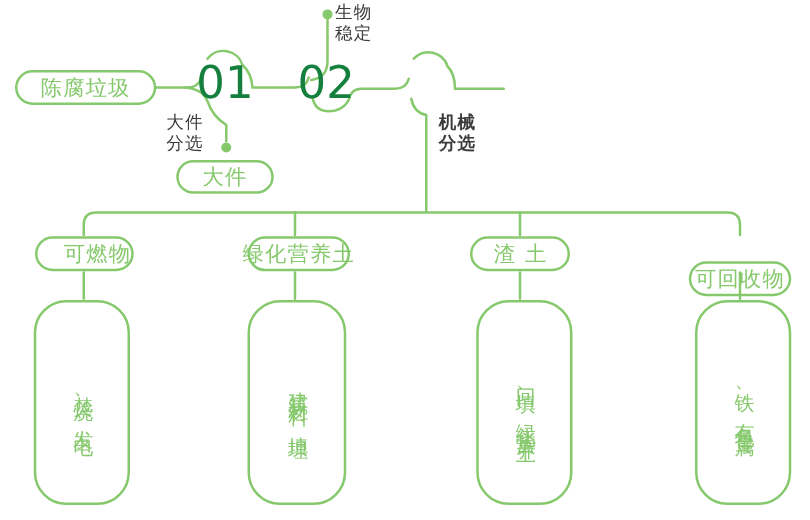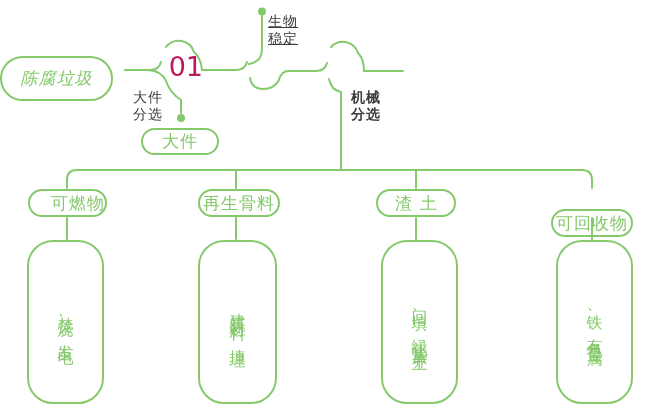--- a/index.html
+++ b/index.html
@@ -9,22 +9,22 @@
   }
   .lines{position:absolute;left:0;top:0;}
   .pill{
     position:absolute;box-sizing:border-box;
     border:2px solid #86C96D;border-radius:999px;
     display:flex;align-items:center;justify-content:center;
     color:#86C96D;font-size:17px;letter-spacing:1px;white-space:nowrap;
   }
   .pill.wide{letter-spacing:8px;text-indent:8px;align-items:flex-end;}
   .num{
-    position:absolute;color:#be185d;font-size:27px;line-height:27px;
-    width:46px;text-align:right;font-family:"DejaVu Sans","Liberation Sans",sans-serif;
+    position:absolute;color:#15803d;font-size:36px;line-height:27px;
+    width:46px;text-align:center;font-family:"DejaVu Sans","Liberation Sans",sans-serif;
   }
   .slabel{
     position:absolute;color:#3b3b3b;font-size:14px;line-height:17px;
     white-space:pre-line;letter-spacing:1px;
   }
   .rbox{
     position:absolute;box-sizing:border-box;
     border:2px solid #86C96D;border-radius:26px;
     display:flex;align-items:center;justify-content:center;
   }
@@ -61,42 +61,43 @@
 
       <path d="M67,218 V239"></path>
       <path d="M236,218 V239"></path>
       <path d="M416,218 V239"></path>
       <path d="M592,218 V239"></path>
     </g>
     <circle cx="262" cy="11.5" r="4" fill="#86C96D"></circle>
     <circle cx="181" cy="118" r="4" fill="#86C96D"></circle>
   </svg>
 
-  <div class="pill" style="left:0;top:56px;width:113px;height:45px;font-style:italic;">
+  <div class="pill" style="left:12px;top:56px;width:113px;height:28px;">
     <span>陈腐垃圾</span>
   </div>
 
   <div class="num" style="left:157px;top:53px;">01</div>
+  <div class="num" style="left:238px;top:53px;">02</div>
 
   <div class="slabel" style="left:133px;top:89px;">大件
 分选</div>
-  <div class="slabel" style="left:268px;top:13px;text-decoration:underline;">生物
+  <div class="slabel" style="left:268px;top:1px;">生物
 稳定</div>
   <div class="slabel" style="left:351px;top:89px;font-weight:bold;">机械
 分选</div>
 
   <div class="pill" style="left:141px;top:128px;width:78px;height:27px;">
     <span>大件</span>
   </div>
 
   <div class="pill" style="left:28px;top:189px;width:79px;height:28px;justify-content:flex-end;">
     <span>可燃物</span>
   </div>
   <div class="pill" style="left:198px;top:189px;width:82px;height:28px;">
-    <span>再生骨料</span>
+    <span>绿化营养土</span>
   </div>
   <div class="pill wide" style="left:376px;top:189px;width:80px;height:28px;">
     <span>渣土</span>
   </div>
   <div class="pill" style="left:551px;top:189px;width:82px;height:28px;margin-top:20px;">
     <span>可回收物</span>
   </div>
 
   <div class="rbox" style="left:27px;top:240px;width:77px;height:164px;">
     <span class="vtext">焚烧、发电</span>

